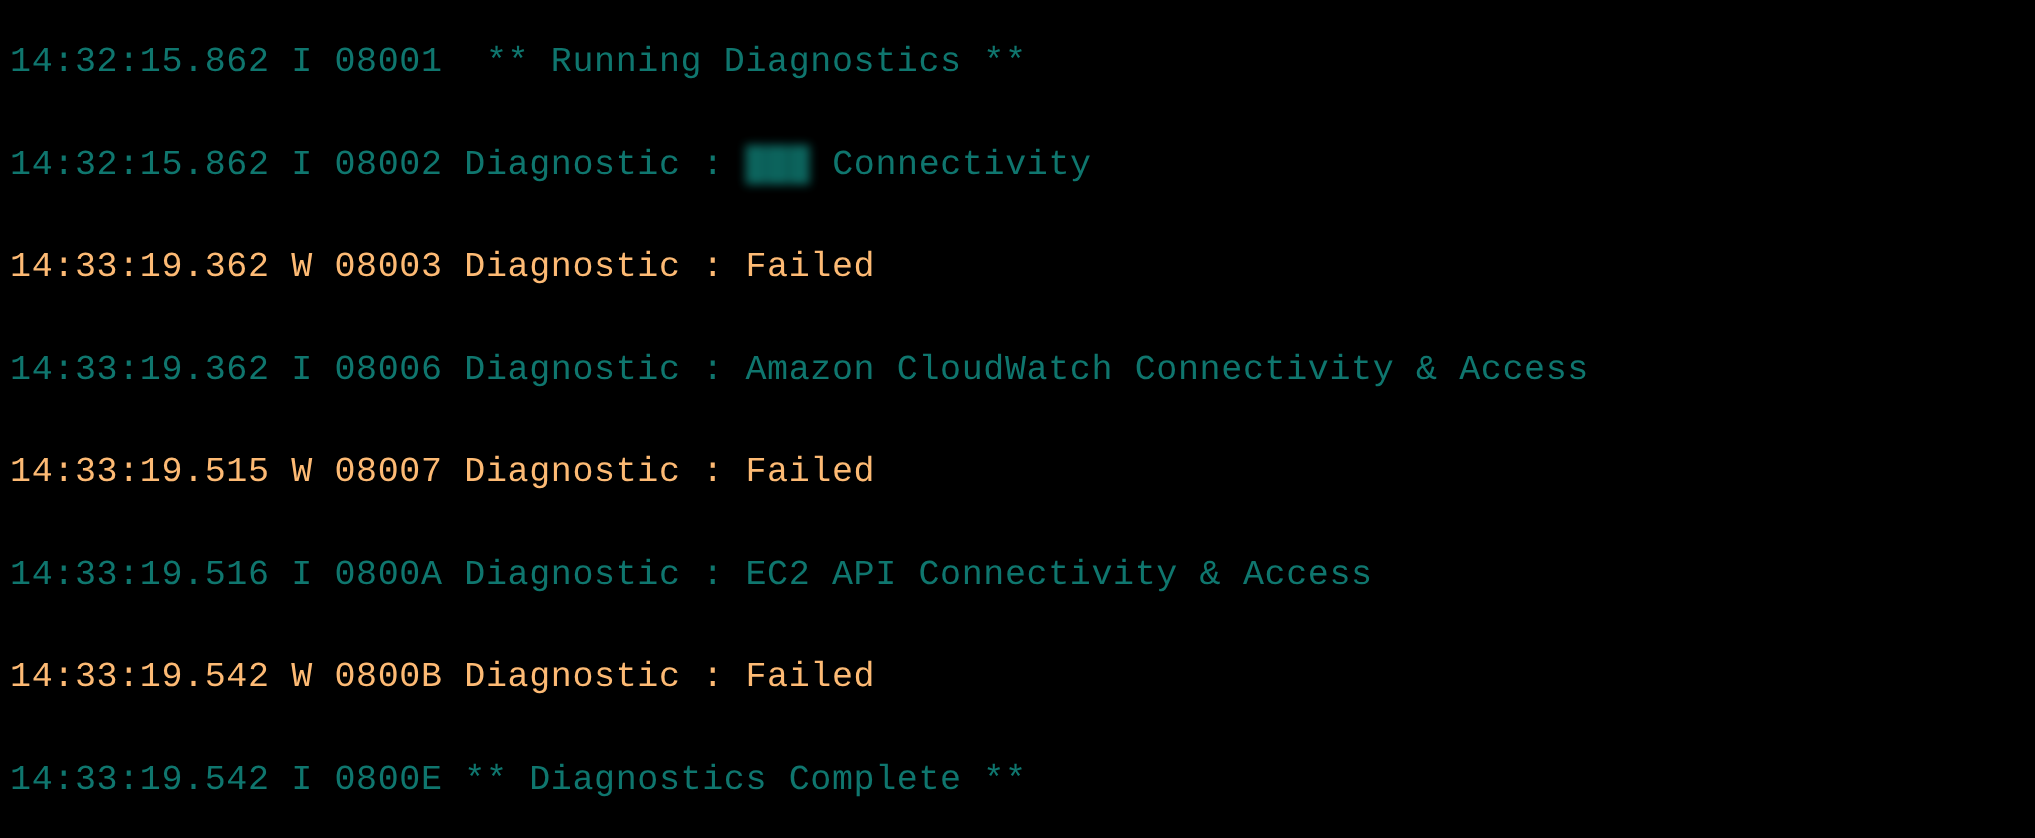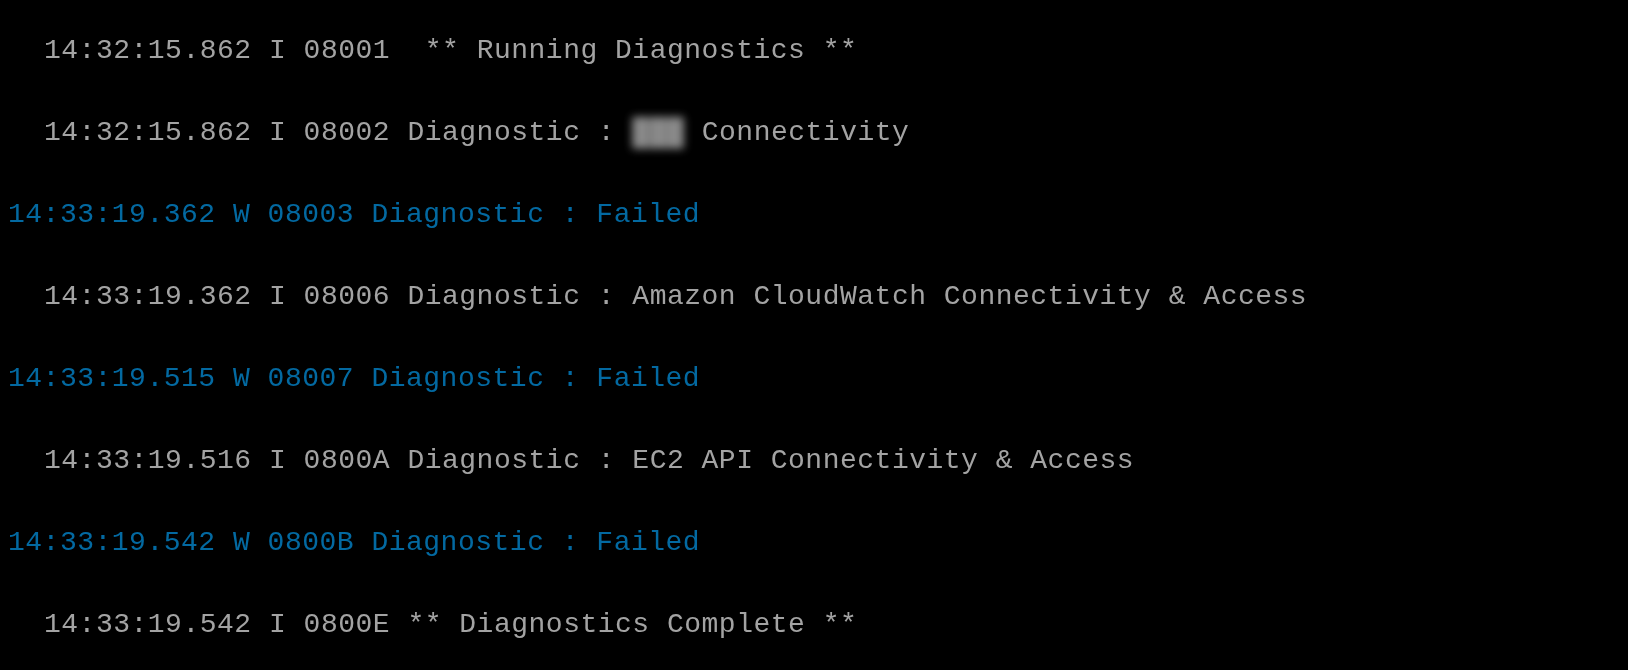--- a/index.html
+++ b/index.html
@@ -18,22 +18,22 @@
       letter-spacing: 0.5px;
     }
     .log-line {
       display: block;
       margin: 0;
       padding: 0;
       height: 82px;       
       line-height: 34px;  
       vertical-align: top;
     }
-    .level-I  { color: #a3a3a3; margin-left: 36px; }
-    .level-W  { color: #0369a1; font-family: Liberation Mono, monospace; }
+    .level-I  { color: #0f766e; }
+    .level-W  { color: #fdba74; font-family: Liberation Mono, monospace; }
     .blurred  {
       filter: blur(4px);
       opacity: 0.85;
       display: inline-block;
       min-width: 3.1ch;
     }
   </style>
 </head>
 <body>
 

